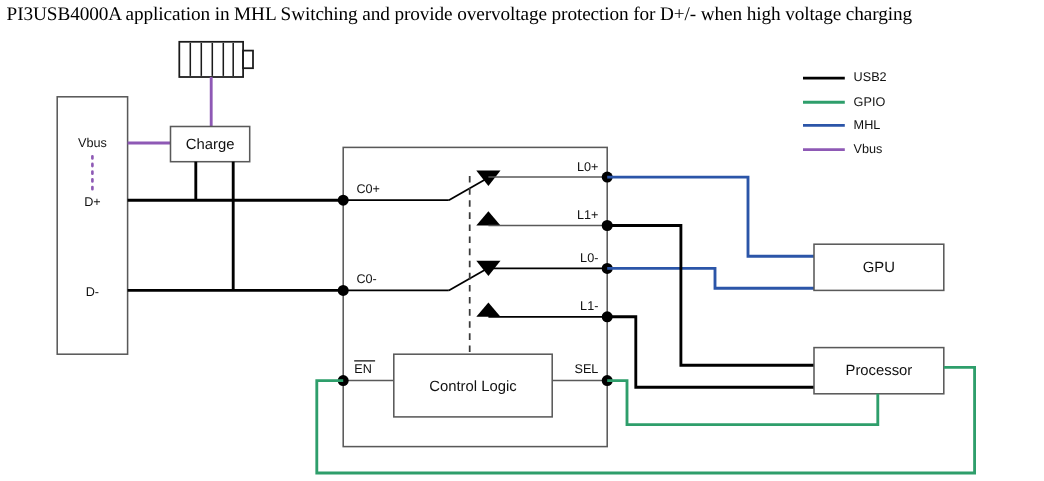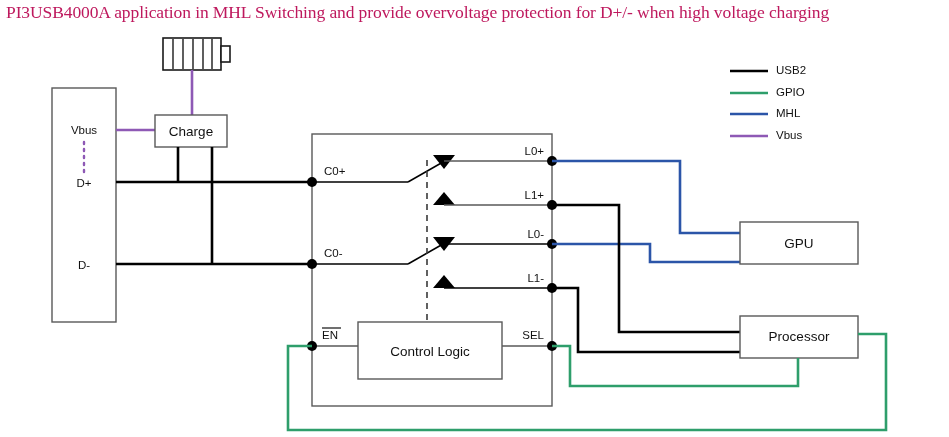--- a/index.html
+++ b/index.html
@@ -1,19 +1,19 @@
 <!DOCTYPE html>
 <html><head>
 <meta charset="utf-8">
 <style>
   html,body{margin:0;padding:0;background:#ffffff;}
   body{width:949px;height:437px;position:relative;overflow:hidden;
        font-family:"Liberation Sans",sans-serif;}
   #title{position:absolute;left:6px;top:2px;width:940px;height:26px;
-         font-family:"Liberation Serif",serif;font-size:17.5px;color:#be185d;
+         font-family:"Liberation Serif",serif;font-size:17.5px;color:#000000;
          white-space:nowrap;letter-spacing:-0.1px;}
   svg#diagram{position:absolute;left:0;top:0;width:949px;height:437px;}
   .boxfill{fill:#ffffff;stroke:#595959;stroke-width:1.4;}
   .blabel{font-family:"Liberation Sans",sans-serif;font-size:13.5px;fill:#111;
           text-anchor:middle;dominant-baseline:middle;}
   .pinlabel{font-family:"Liberation Sans",sans-serif;font-size:11.5px;fill:#111;}
   .legendlabel{font-family:"Liberation Sans",sans-serif;font-size:11.5px;fill:#111;
                dominant-baseline:middle;}
   .w-usb2{stroke:#000000;stroke-width:2.6;fill:none;stroke-linecap:butt;}
   .w-gpio{stroke:#2e9e6b;stroke-width:2.6;fill:none;stroke-linecap:butt;}

